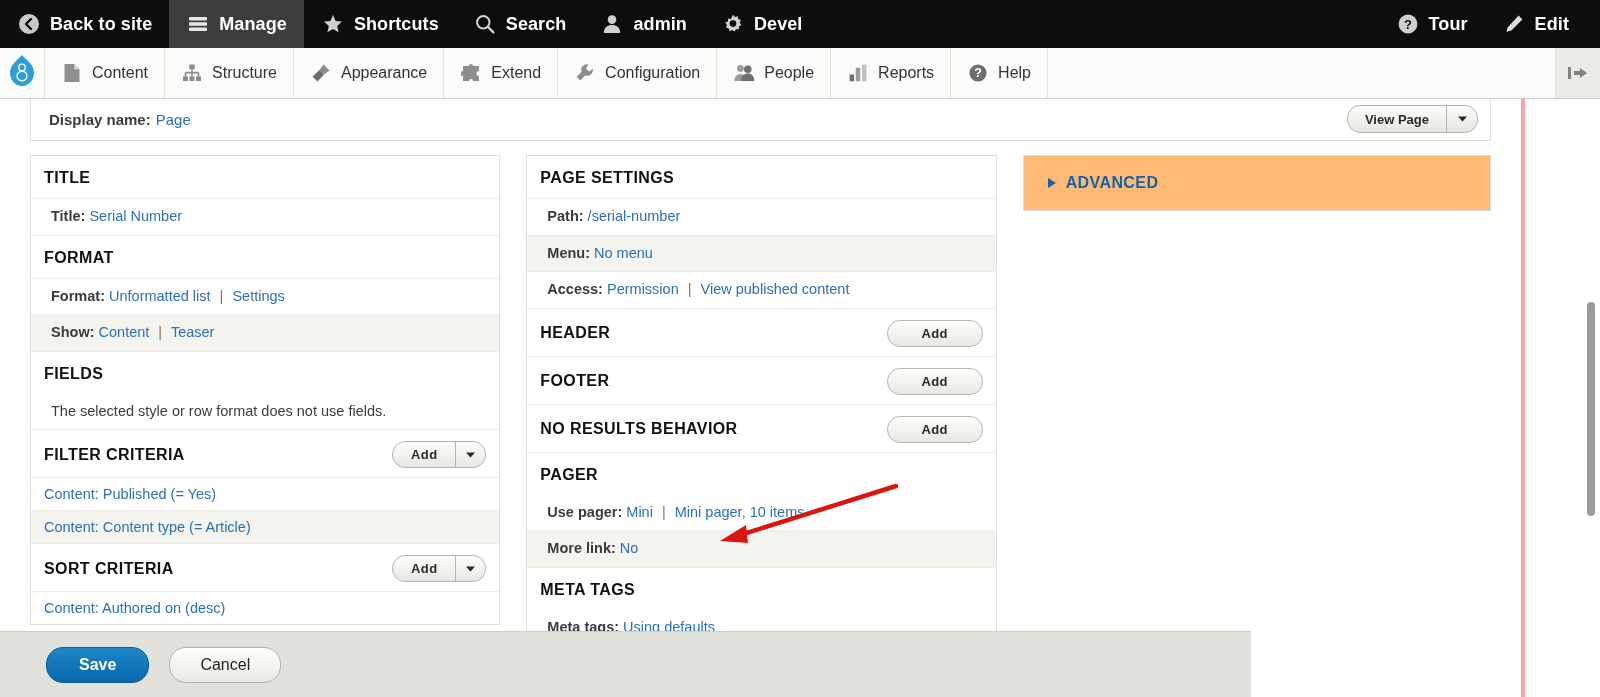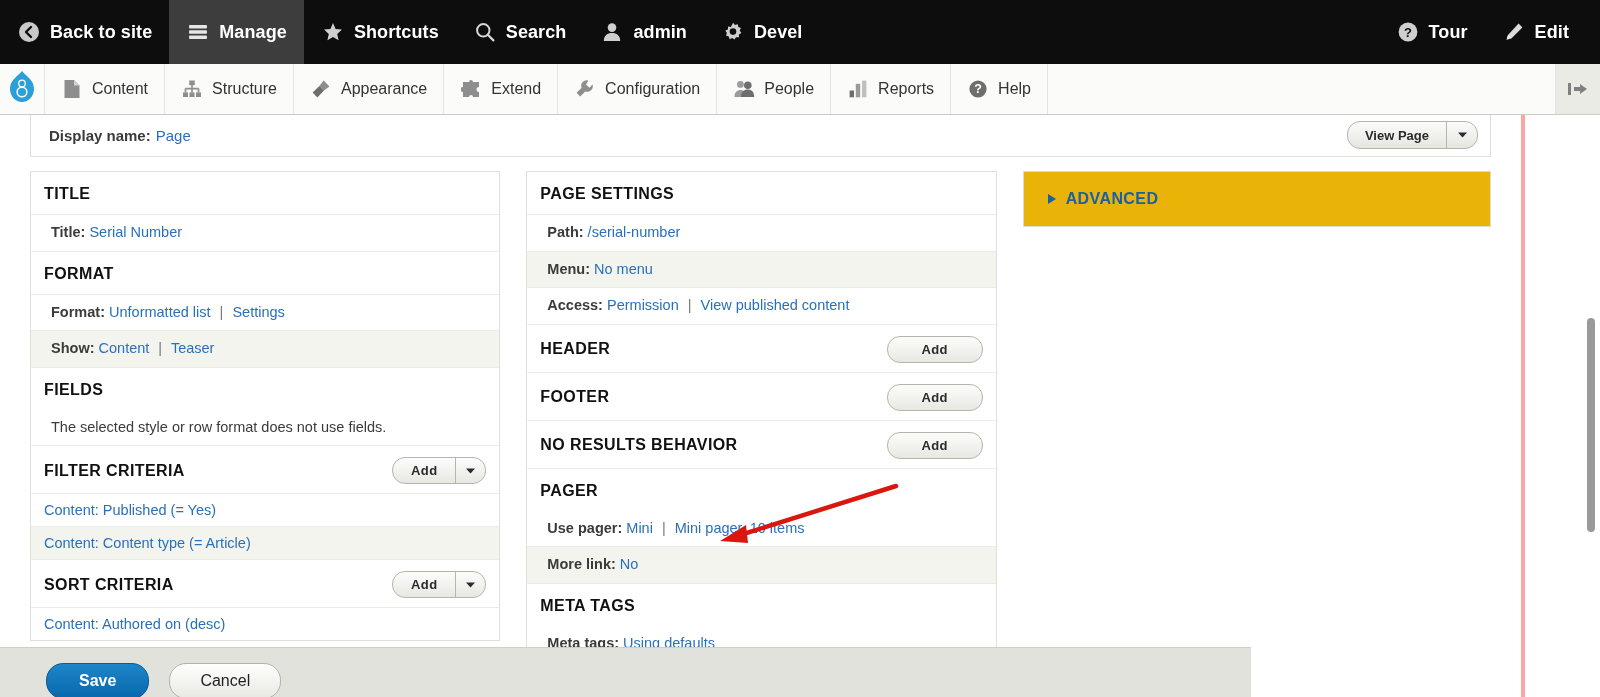--- a/index.html
+++ b/index.html
@@ -10,21 +10,21 @@
   }
   body {
     width: 1600px;
     height: 697px;
     overflow: hidden;
     position: relative;
   }
 
   
   .admin-bar {
-    height: 64px;
+    height: 48px;
     background: #0d0d0d;
     display: flex;
     align-items: stretch;
     position: relative;
   }
   .admin-bar-left { display: flex; align-items: stretch; }
   .admin-bar-right { display: flex; align-items: stretch; margin-left: auto; padding-right: 14px; }
   .ab-item {
     display: flex;
     align-items: center;
@@ -210,21 +210,21 @@
     display: flex;
     align-items: center;
     justify-content: center;
     cursor: pointer;
     padding: 0 16px;
   }
 
   
   .advanced-box {
     border: 1px solid #dcdcd6;
-    background: #eab308;
+    background: #fdba74;
     height: 54px;
     display: flex;
     align-items: center;
     padding: 0 24px;
     cursor: pointer;
   }
   .advanced-label {
     font-size: 16px;
     font-weight: bold;
     letter-spacing: 0.4px;

